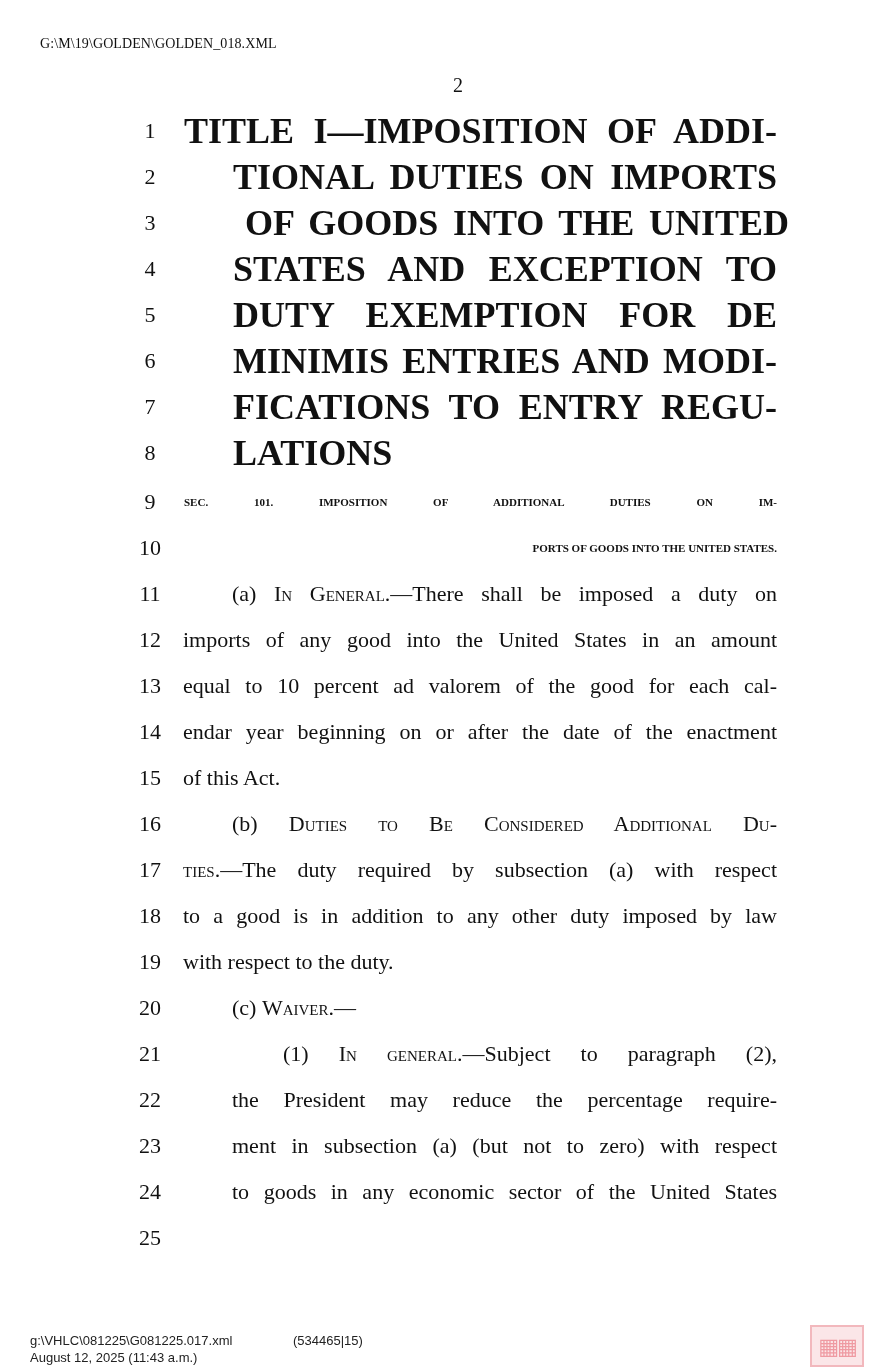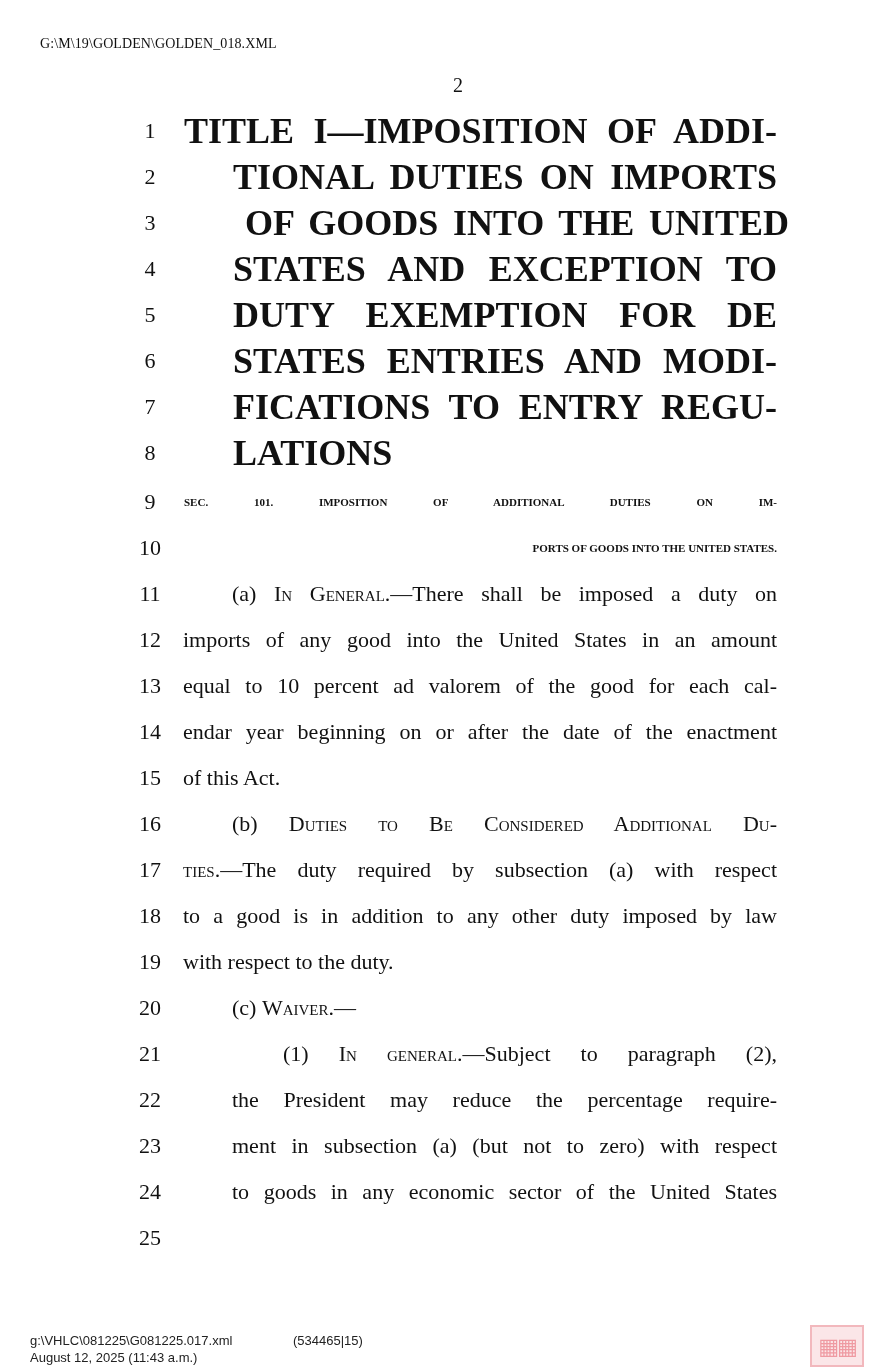--- a/index.html
+++ b/index.html
@@ -77,21 +77,21 @@
     <div class="line" style="top: 246px;">
       <span class="ln">4</span>
       <span class="txt title-txt" style="left: 233px; width: 544px;">STATES AND EXCEPTION TO</span>
     </div>
     <div class="line" style="top: 292px;">
       <span class="ln">5</span>
       <span class="txt title-txt" style="left: 233px; width: 544px;">DUTY EXEMPTION FOR DE</span>
     </div>
     <div class="line" style="top: 338px;">
       <span class="ln">6</span>
-      <span class="txt title-txt" style="left: 233px; width: 544px;">STATES ENTRIES AND MODI-</span>
+      <span class="txt title-txt" style="left: 233px; width: 544px;">MINIMIS ENTRIES AND MODI-</span>
     </div>
     <div class="line" style="top: 384px;">
       <span class="ln">7</span>
       <span class="txt title-txt" style="left: 233px; width: 544px;">FICATIONS TO ENTRY REGU-</span>
     </div>
     <div class="line" style="top: 430px;">
       <span class="ln">8</span>
       <span class="txt title-txt left-only" style="left: 233px; width: 544px;">LATIONS</span>
     </div>
   </div>

